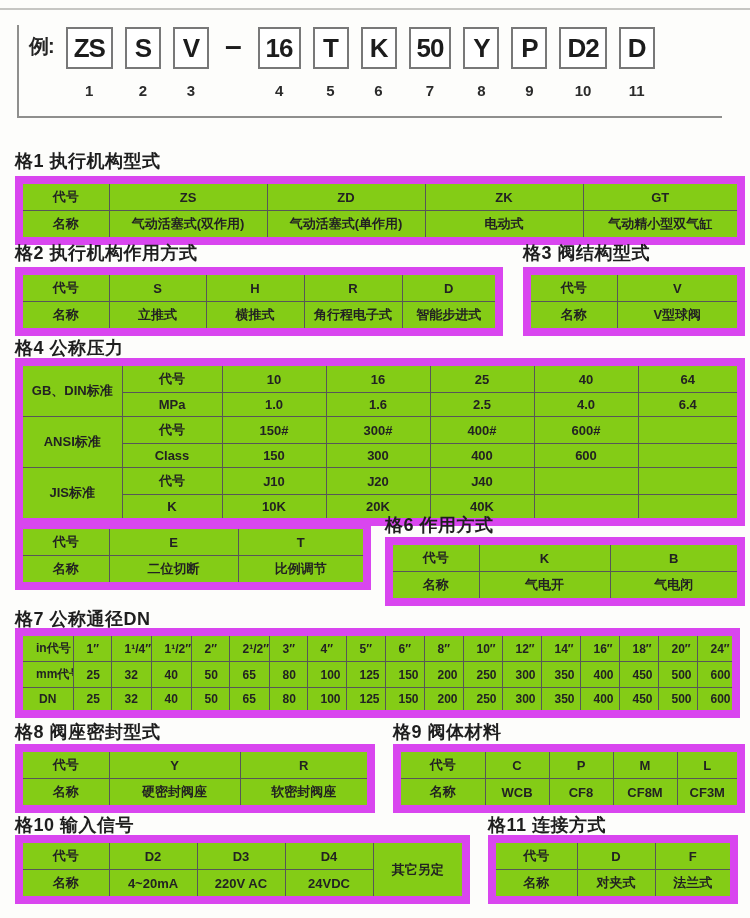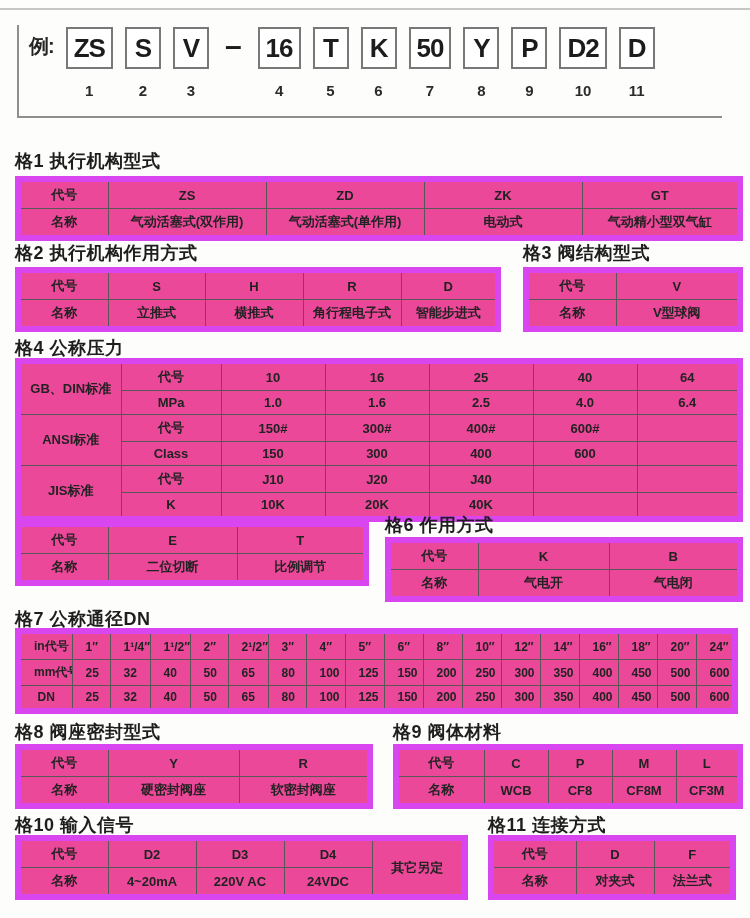--- a/index.html
+++ b/index.html
@@ -30,22 +30,22 @@
     font-size:26px; font-weight:bold; letter-spacing:-1px; color:#1c1c1c;
   }
   .num { font-size:15px; font-weight:bold; margin-top:13px; color:#2b2b2b; }
   .dash { font-size:30px; font-weight:bold; margin-top:2px; padding:0 4px; color:#1c1c1c; }
 
   
   .sec { position:absolute; }
   .sec-title { font-size:18px; line-height:16px; font-weight:bold; color:#1e1e1e; letter-spacing:0.5px; white-space:nowrap; }
 
   table.spec {
-    border-collapse:collapse; table-layout:fixed; background:#ec4899;
-    border:6px solid #d946ef;
+    border-collapse:collapse; table-layout:fixed; background:#84cc16;
+    border:8px solid #d946ef;
   }
   table.spec td {
     border:1px solid #575757;
     text-align:center; vertical-align:middle;
     font-size:13px; font-weight:bold; color:#222;
     padding:4px 2px; height:23px;
     overflow:hidden; white-space:nowrap;
   }
   td.sm { font-size:12px; }
   td.gt { border-top:2px solid #3d3d3d; }

